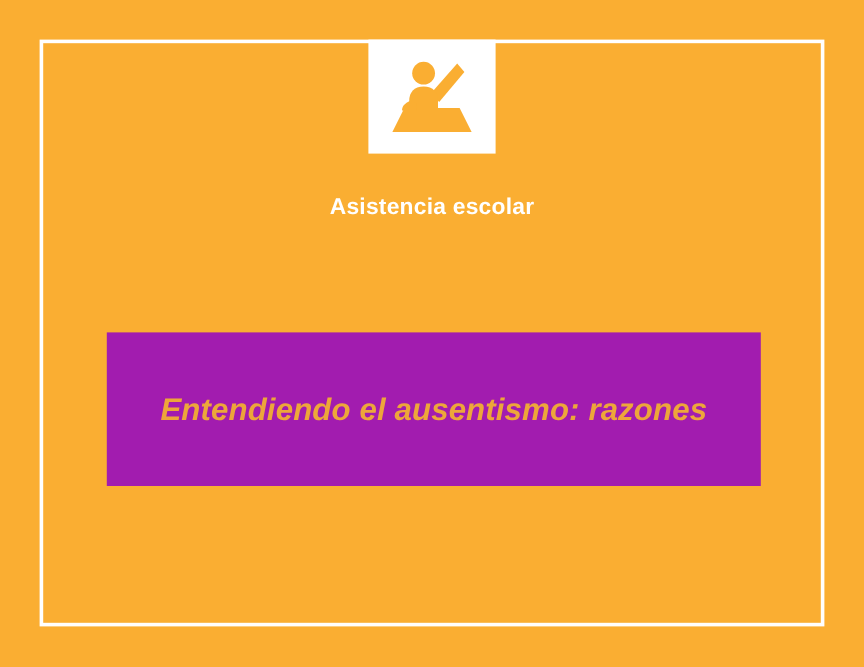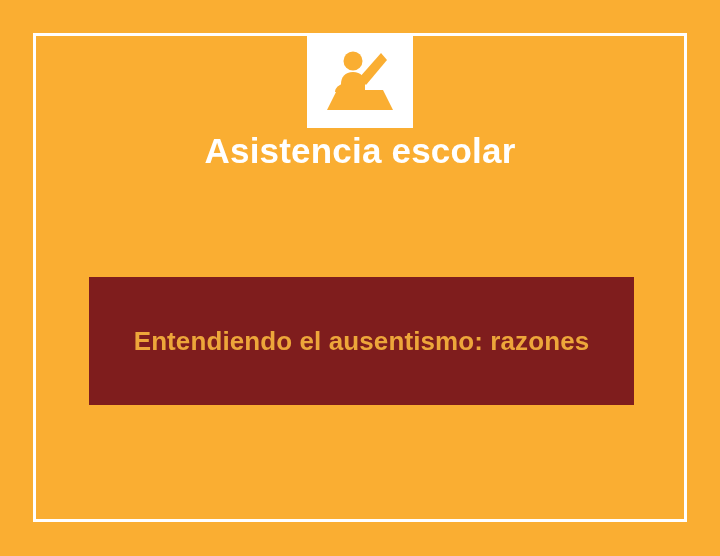--- a/index.html
+++ b/index.html
@@ -45,40 +45,41 @@
     align-items: center;
     justify-content: center;
   }
   .icon-card svg {
     display: block;
   }
 
   .eyebrow {
     position: absolute;
     left: 0;
-    top: 134px;
+    top: 156px;
     width: 720px;
     text-align: center;
     color: #ffffff;
-    font-size: 35px;
+    font-size: 19px;
     font-weight: bold;
     letter-spacing: 0.2px;
     line-height: 34px;
   }
 
   .title-card {
     position: absolute;
     left: 89px;
     top: 277px;
     width: 545px;
     height: 128px;
-    background: #7f1d1d;
+    background: #a21caf;
     display: flex;
     align-items: center;
     justify-content: center;
+    font-style: italic;
   }
   .title-text {
     width: 500px;
     text-align: center;
     color: #eda63a;
     font-size: 26px;
     font-weight: bold;
     line-height: 36px;
     letter-spacing: 0.1px;
   }

